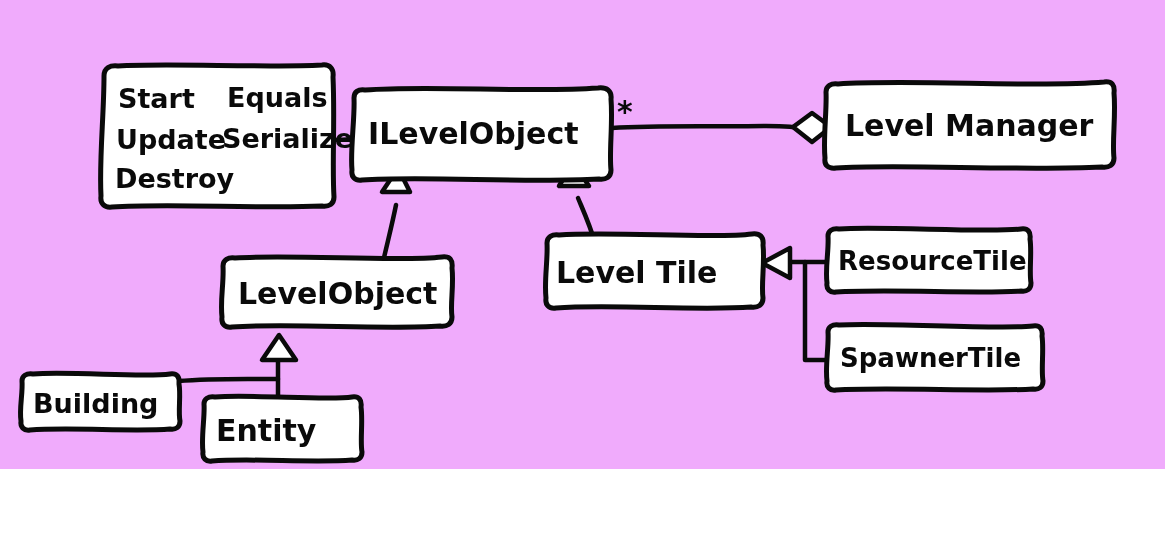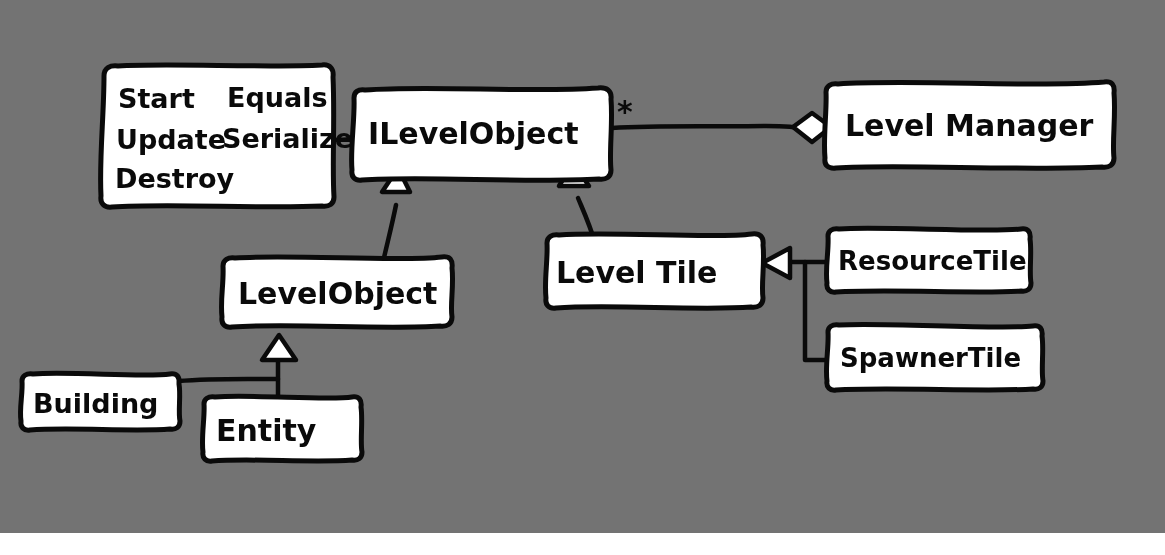--- a/index.html
+++ b/index.html
@@ -4,22 +4,22 @@
 <title>UML Class Diagram</title>
 <style>
   html, body {
     margin: 0;
     padding: 0;
     background: #ffffff;
   }
   #canvas-wrap {
     position: relative;
     width: 1165px;
-    height: 533px;
-    background: #737373;
+    height: 469px;
+    background: #f0abfc;
     overflow: hidden;
     font-family: "DejaVu Sans", sans-serif;
   }
   svg#diagram {
     position: absolute;
     top: 0;
     left: 0;
     width: 1165px;
     height: 555px;
     display: block;

